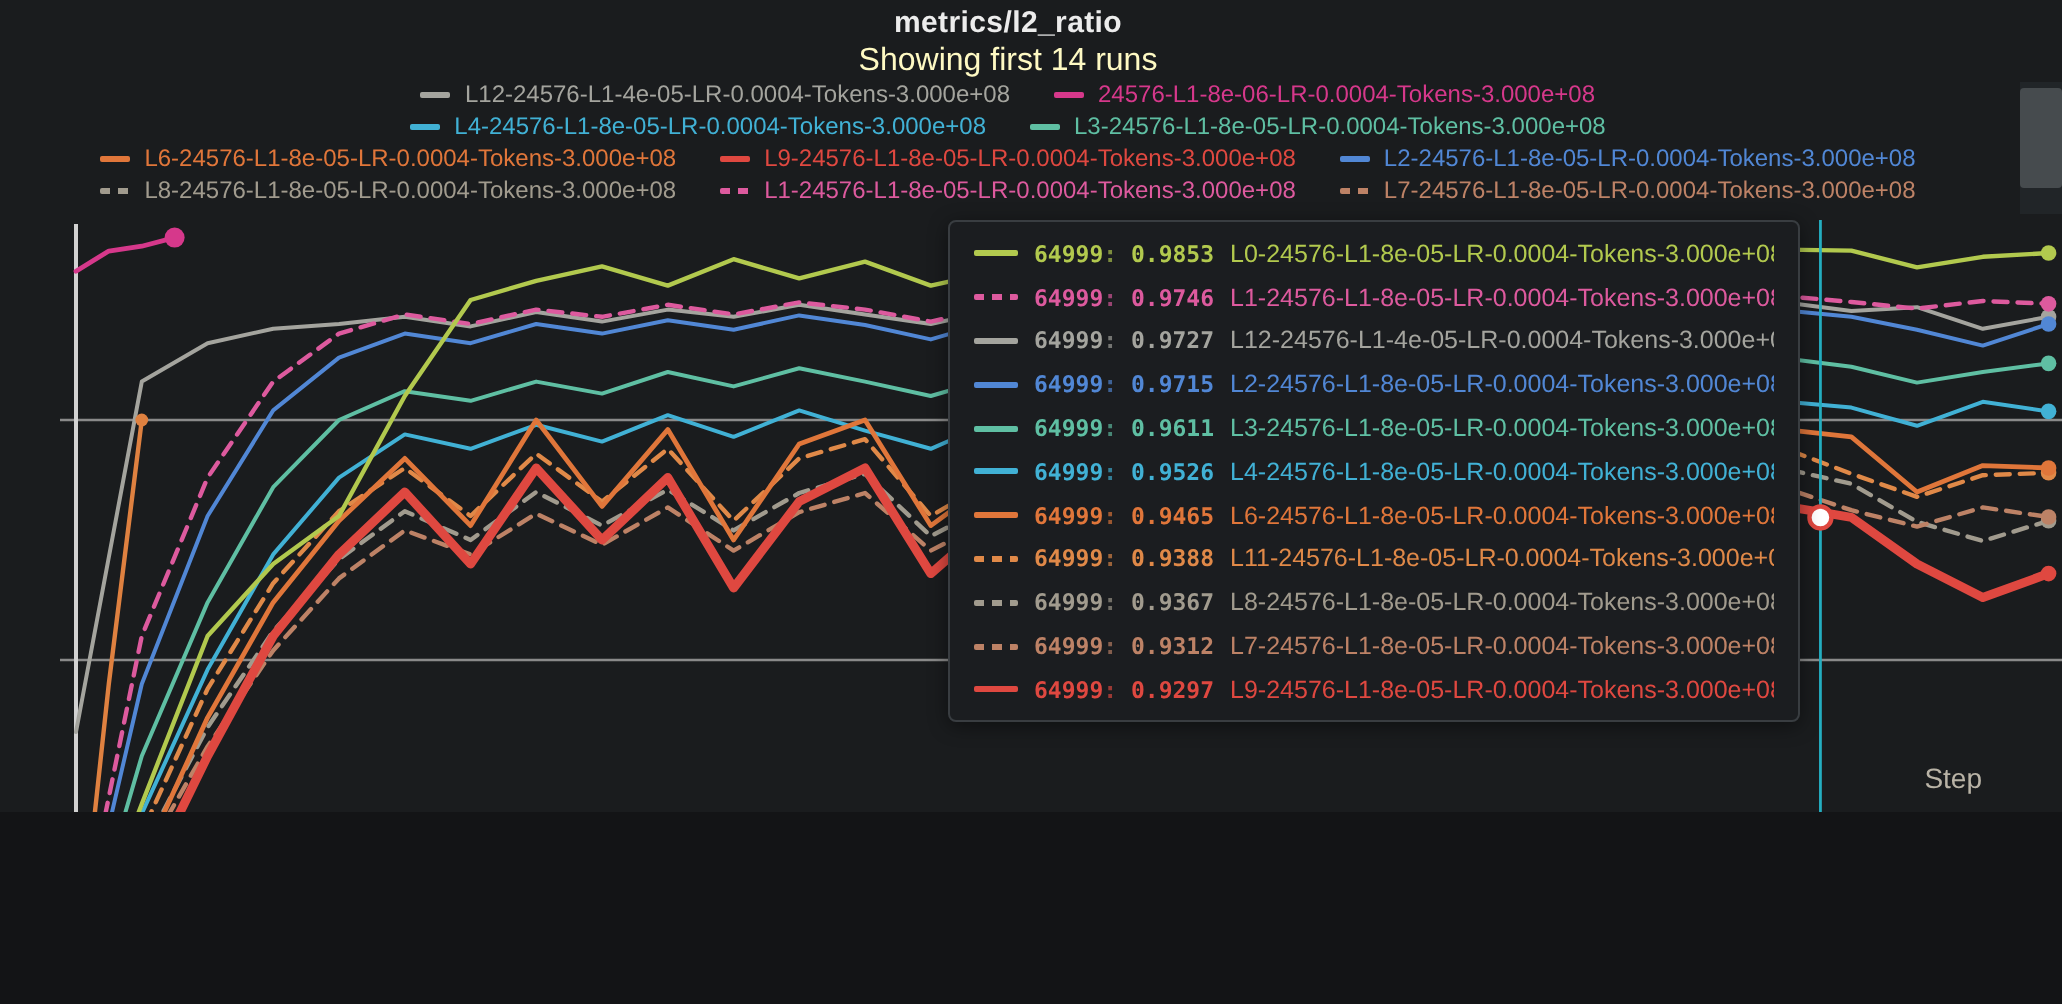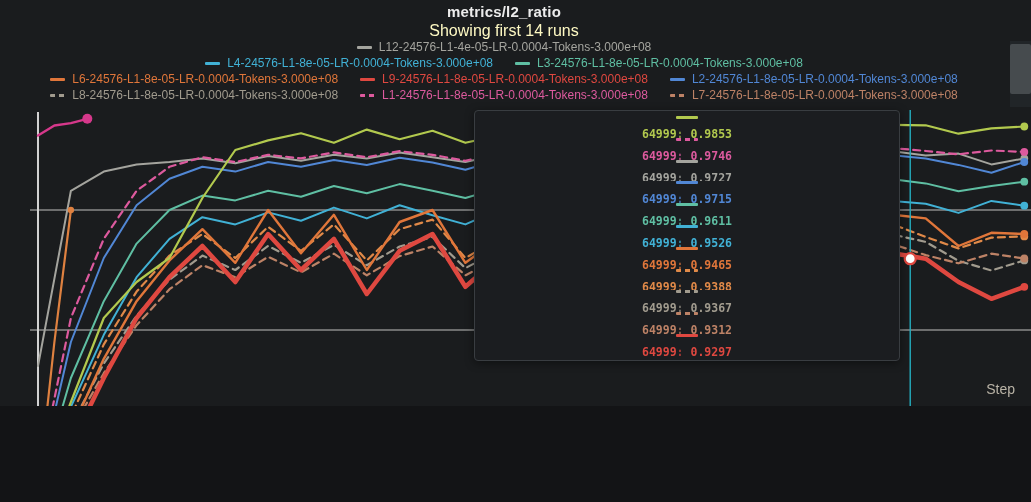--- a/index.html
+++ b/index.html
@@ -33,27 +33,27 @@
   #legend-scroll-thumb{
     position:absolute;top:3px;left:0px;width:21px;height:50px;background:#464b4e;border-radius:2px;
   }
   #plot-svg{position:absolute;left:0;top:0;}
   #tooltip{
     position:absolute;left:474px;top:110px;width:426px;height:251px;
     background:#1b1d20;border:1px solid #393d41;border-radius:4px;
     box-shadow:0 2px 10px rgba(0,0,0,.45);
     padding:5px 12px 4px 12px;box-sizing:border-box;
   }
-  .tt-row{display:flex;align-items:center;gap:8px;height:21.8px;white-space:nowrap;overflow:hidden;flex-direction:column;}
+  .tt-row{display:flex;align-items:center;gap:8px;height:21.8px;white-space:nowrap;overflow:hidden;}
   .tt-swatch{width:22px;height:3px;border-radius:1px;flex:0 0 auto;}
   .tt-num{font-family:"DejaVu Sans Mono", monospace;font-size:11.5px;font-weight:bold;}
   .tt-colon{opacity:.65;}
   .tt-name{font-size:12.5px;}
   #xlabel{
-    position:absolute;right:16px;bottom:9px;color:#b9b3a6;font-size:14px;
+    position:absolute;right:40px;bottom:9px;color:#b9b3a6;font-size:14px;
   }
 </style>
 </head>
 <body>
 
 <div id="panel">
 
   <svg id="plot-svg" width="1031" height="502" viewBox="0 0 1031 502">
       <line x1="30" x2="1031" y1="210" y2="210" stroke="#8a8a8a" stroke-width="1.3"></line>
       <line x1="30" x2="1031" y1="329.99999999999983" y2="329.99999999999983" stroke="#8a8a8a" stroke-width="1.3"></line>
@@ -98,20 +98,24 @@
 
   <div id="chart-title">metrics/l2_ratio</div>
   <div id="chart-subtitle">Showing first 14 runs</div>
 
   <div id="legend">
       <div class="legend-row">
         <div class="legend-item">
           <span class="legend-swatch" style="background: rgb(164, 164, 158);"></span>
           <span class="legend-label" style="color: rgb(164, 164, 158);">L12-24576-L1-4e-05-LR-0.0004-Tokens-3.000e+08</span>
         </div>
+        <div class="legend-item">
+          <span class="legend-swatch" style="background: rgb(214, 56, 139);"></span>
+          <span class="legend-label" style="color: rgb(214, 56, 139);">24576-L1-8e-06-LR-0.0004-Tokens-3.000e+08</span>
+        </div>
       </div>
       <div class="legend-row">
         <div class="legend-item">
           <span class="legend-swatch" style="background: rgb(65, 177, 213);"></span>
           <span class="legend-label" style="color: rgb(65, 177, 213);">L4-24576-L1-8e-05-LR-0.0004-Tokens-3.000e+08</span>
         </div>
         <div class="legend-item">
           <span class="legend-swatch" style="background: rgb(95, 191, 163);"></span>
           <span class="legend-label" style="color: rgb(95, 191, 163);">L3-24576-L1-8e-05-LR-0.0004-Tokens-3.000e+08</span>
         </div>

